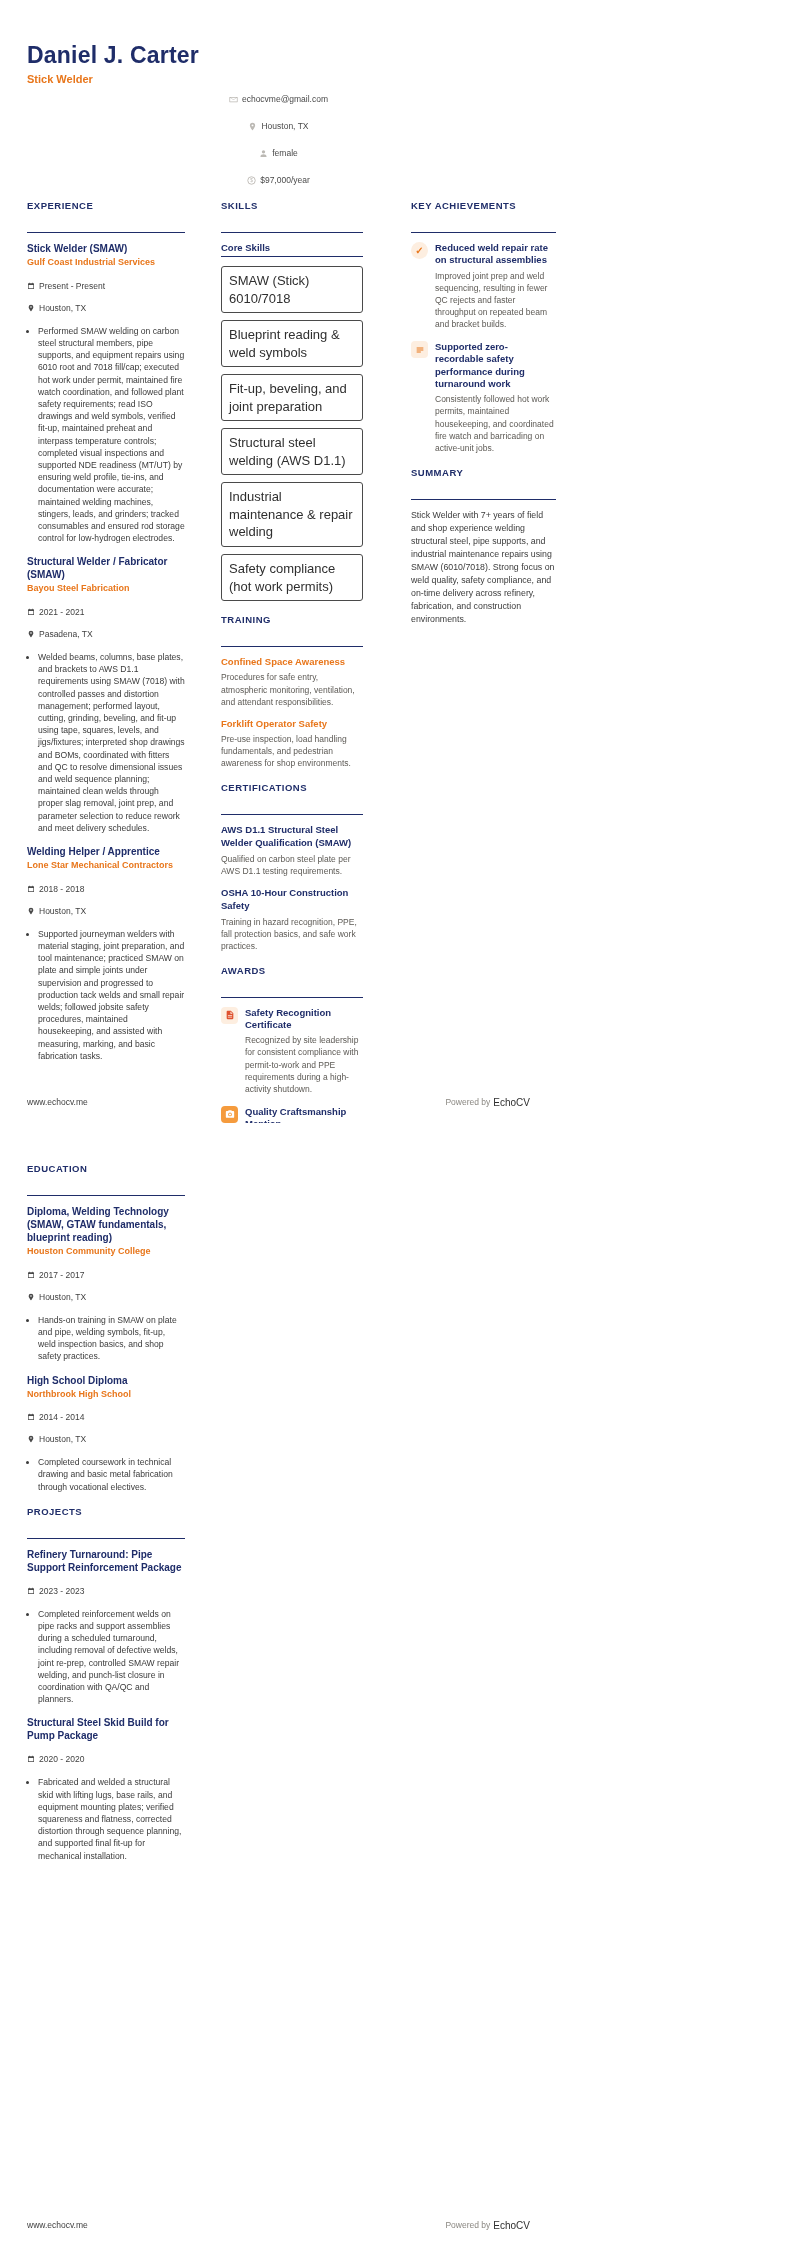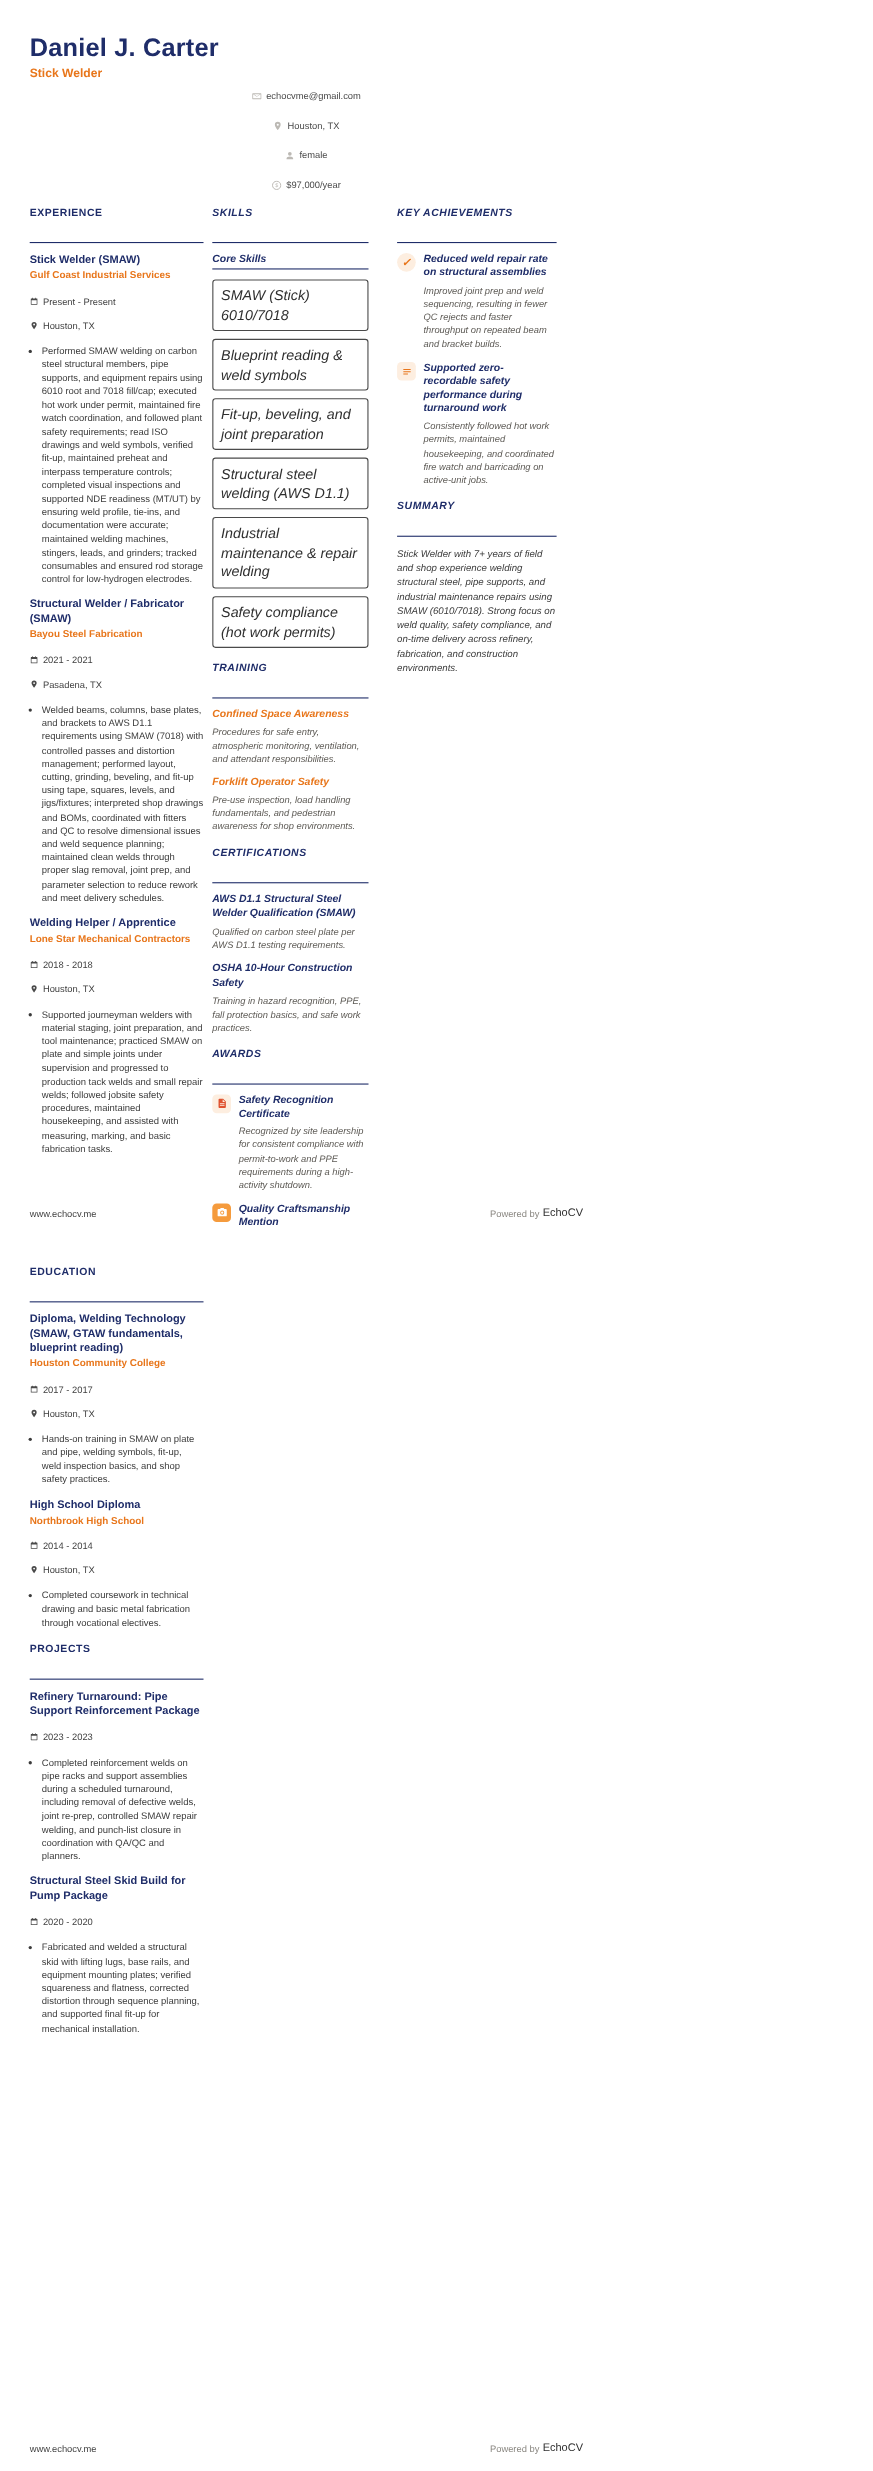--- a/index.html
+++ b/index.html
@@ -5,35 +5,35 @@
   :root{
     --primary:#1f2d69;
     --accent:#e8761b;
     --text:#3b3b3b;
     --muted:#5d5a55;
   }
   *{box-sizing:border-box;}
   html,body{margin:0;padding:0;background:#ffffff;}
   body{width:794px;font-family:"Liberation Sans",sans-serif;color:var(--text);}
   .page{position:relative;width:794px;height:1123px;background:#fff;overflow:hidden;}
-  .content{position:absolute;left:27px;top:4px;width:503px;}
+  .content{position:absolute;left:27px;top:16px;width:503px;}
   .page1 .content{padding-top:26px;}
   .page2 .content{padding-top:24px;}
 
   h1{font-size:23px;color:var(--primary);margin:0;font-weight:700;letter-spacing:.2px;}
   .job-title{color:var(--accent);font-size:11px;font-weight:700;margin-top:4px;}
   .contact-row{display:flex;gap:17px;margin-top:9px;align-items:center;font-size:8.5px;color:#4a4a4a;flex-wrap:wrap;flex-direction:column;}
   .contact-item{display:flex;align-items:center;gap:4px;}
   .cicon{color:#bcb9b4;display:inline-flex;}
   .cicon svg,.micon svg{display:block;}
 
   .columns{display:flex;margin-top:15px;align-items:flex-start;}
   .col1{width:158px;flex:0 0 158px;}
-  .col2{width:142px;flex:0 0 142px;margin-left:8px;font-style:italic;}
-  .col3{width:145px;flex:0 0 145px;margin-left:26px;font-style:italic;}
+  .col2{width:142px;flex:0 0 142px;margin-left:36px;}
+  .col3{width:145px;flex:0 0 145px;margin-left:48px;}
 
   .sec{margin-bottom:13px;}
   .sec-head{font-size:9.5px;font-weight:700;color:var(--primary);letter-spacing:.5px;border-bottom:1.5px solid var(--primary);padding-bottom:21px;margin:0 0 9px;}
 
   .entry{margin-bottom:11px;}
   .entry-title{font-size:10px;font-weight:700;color:var(--primary);margin:0 0 2px;line-height:1.3;}
   .entry-company{font-size:9px;font-weight:700;color:var(--accent);margin-bottom:3px;line-height:1.3;}
   .meta-row{display:flex;align-items:center;gap:4px;font-size:8.5px;color:#3f3f3f;margin:12px 0;}
   .micon{display:inline-flex;color:#4a4a4a;}
   ul.bullets{margin:4px 0 0;padding-left:11px;list-style:disc;}
@@ -51,21 +51,21 @@
   .icon-item .desc{margin-bottom:0;margin-top:3px;}
   .badge{flex:0 0 auto;width:17px;height:17px;border-radius:50%;background:#fdeee0;color:var(--accent);display:flex;align-items:center;justify-content:center;font-size:10px;font-weight:700;}
   .badge.square{border-radius:4px;}
   .badge.doc{background:#fdeee0;color:#df5230;}
   .badge.solid{background:#f59b3d;color:#ffffff;}
   .a-title{font-size:9.5px;font-weight:700;color:var(--primary);line-height:1.3;margin:0;}
 
   .summary-text{font-size:8.8px;line-height:1.48;color:var(--text);margin:0;}
 
   .page-footer{position:absolute;left:27px;width:503px;bottom:15px;display:flex;justify-content:space-between;align-items:baseline;font-size:8.5px;color:#3f3f3f;}
-  .powered{display:flex;gap:3px;align-items:center;color:#8a8781;padding-left:36px;}
+  .powered{display:flex;gap:3px;align-items:flex-start;color:#8a8781;padding-left:36px;}
   .powered .brand{color:#2e2e2e;font-weight:400;font-size:10px;}
 </style>
 </head>
 <body>
 
 <div class="page page1">
   <div class="content">
 
     <header>
       <h1>Daniel J. Carter</h1>

